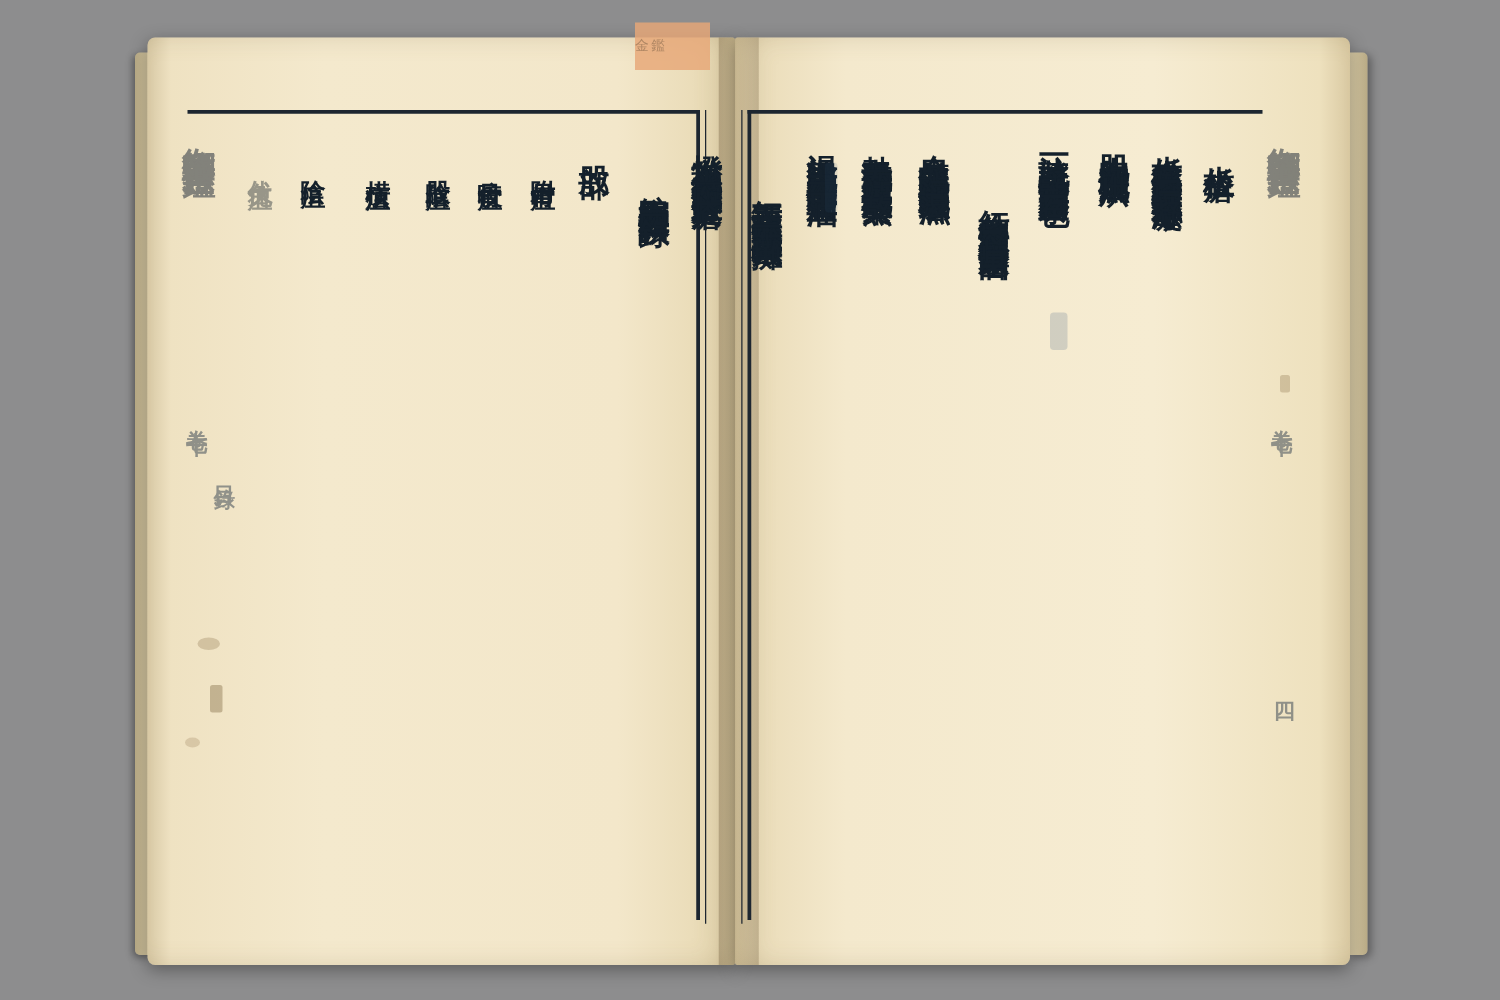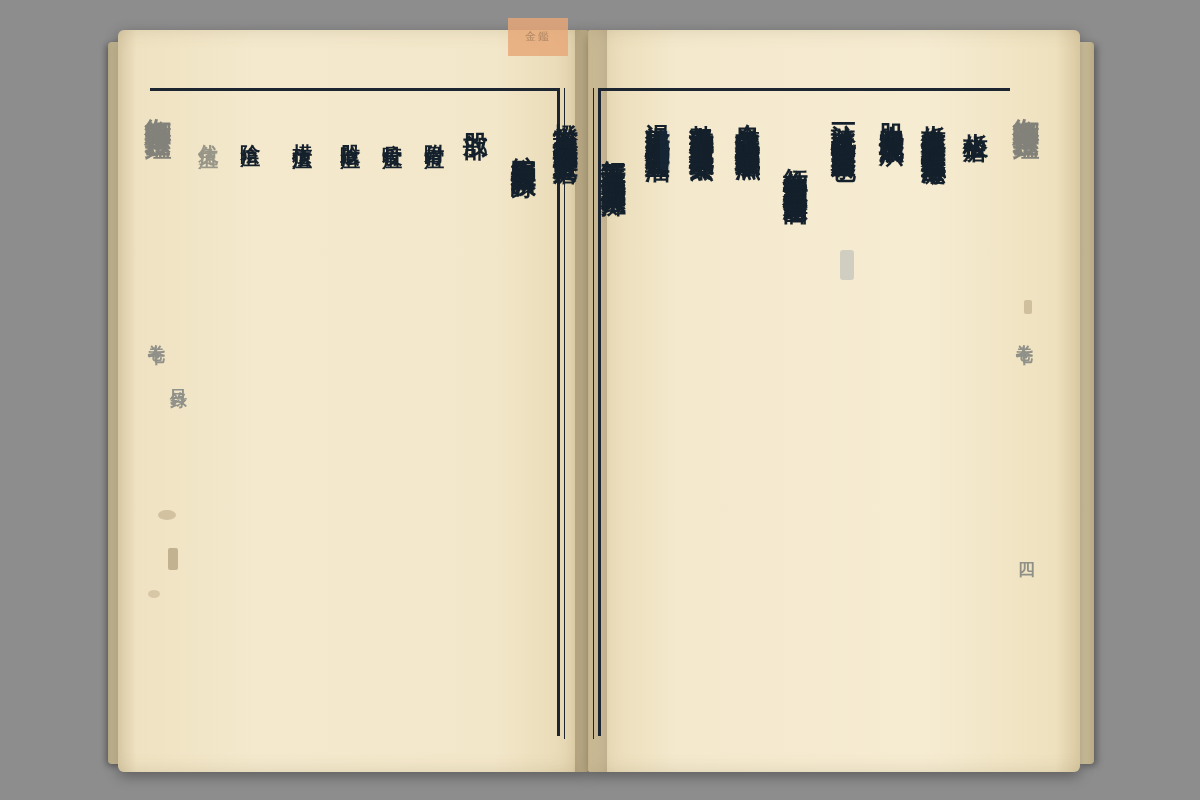--- a/index.html
+++ b/index.html
@@ -93,21 +93,21 @@
     left: 508px;
     top: 18px;
     width: 60px;
     height: 38px;
     background: #e8a878;
     opacity: .82;
   }
   .label-patch .lp-text {
     font-size: 11px;
     color: #6b4a30;
-    text-align: center;
+    text-align: left;
     line-height: 38px;
     letter-spacing: 2px;
     opacity: .55;
   }
 
   
   .frame {
     position: absolute;
     box-sizing: border-box;
     border-top: 3px solid #1d2630;

